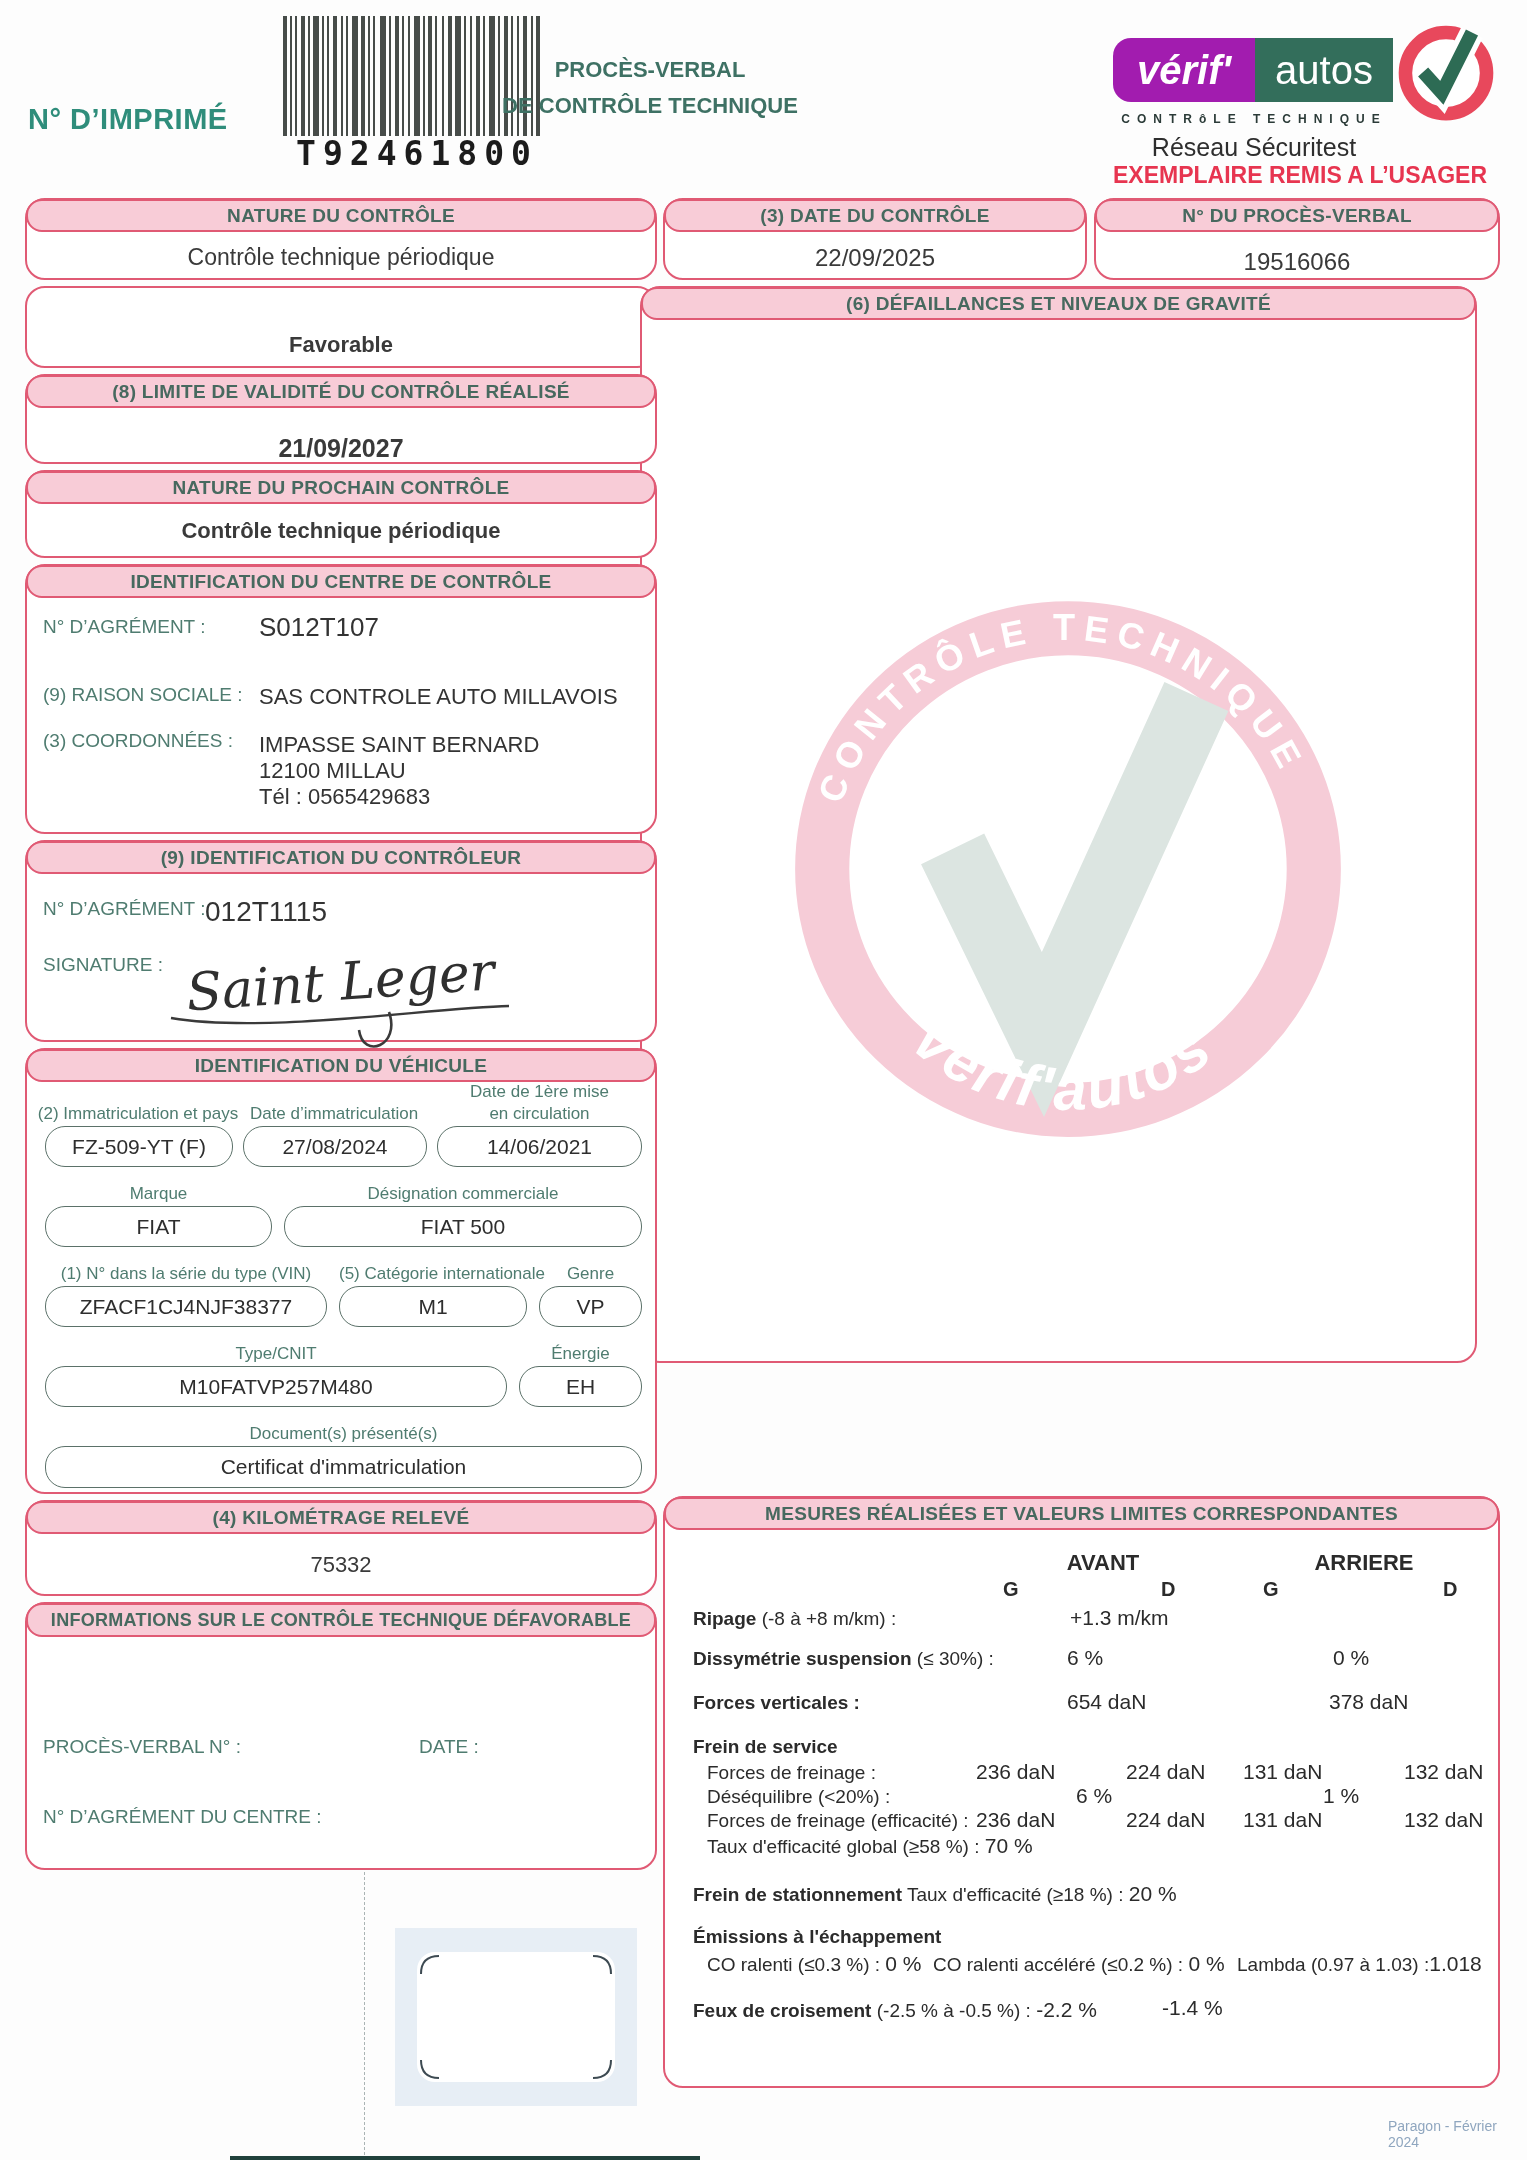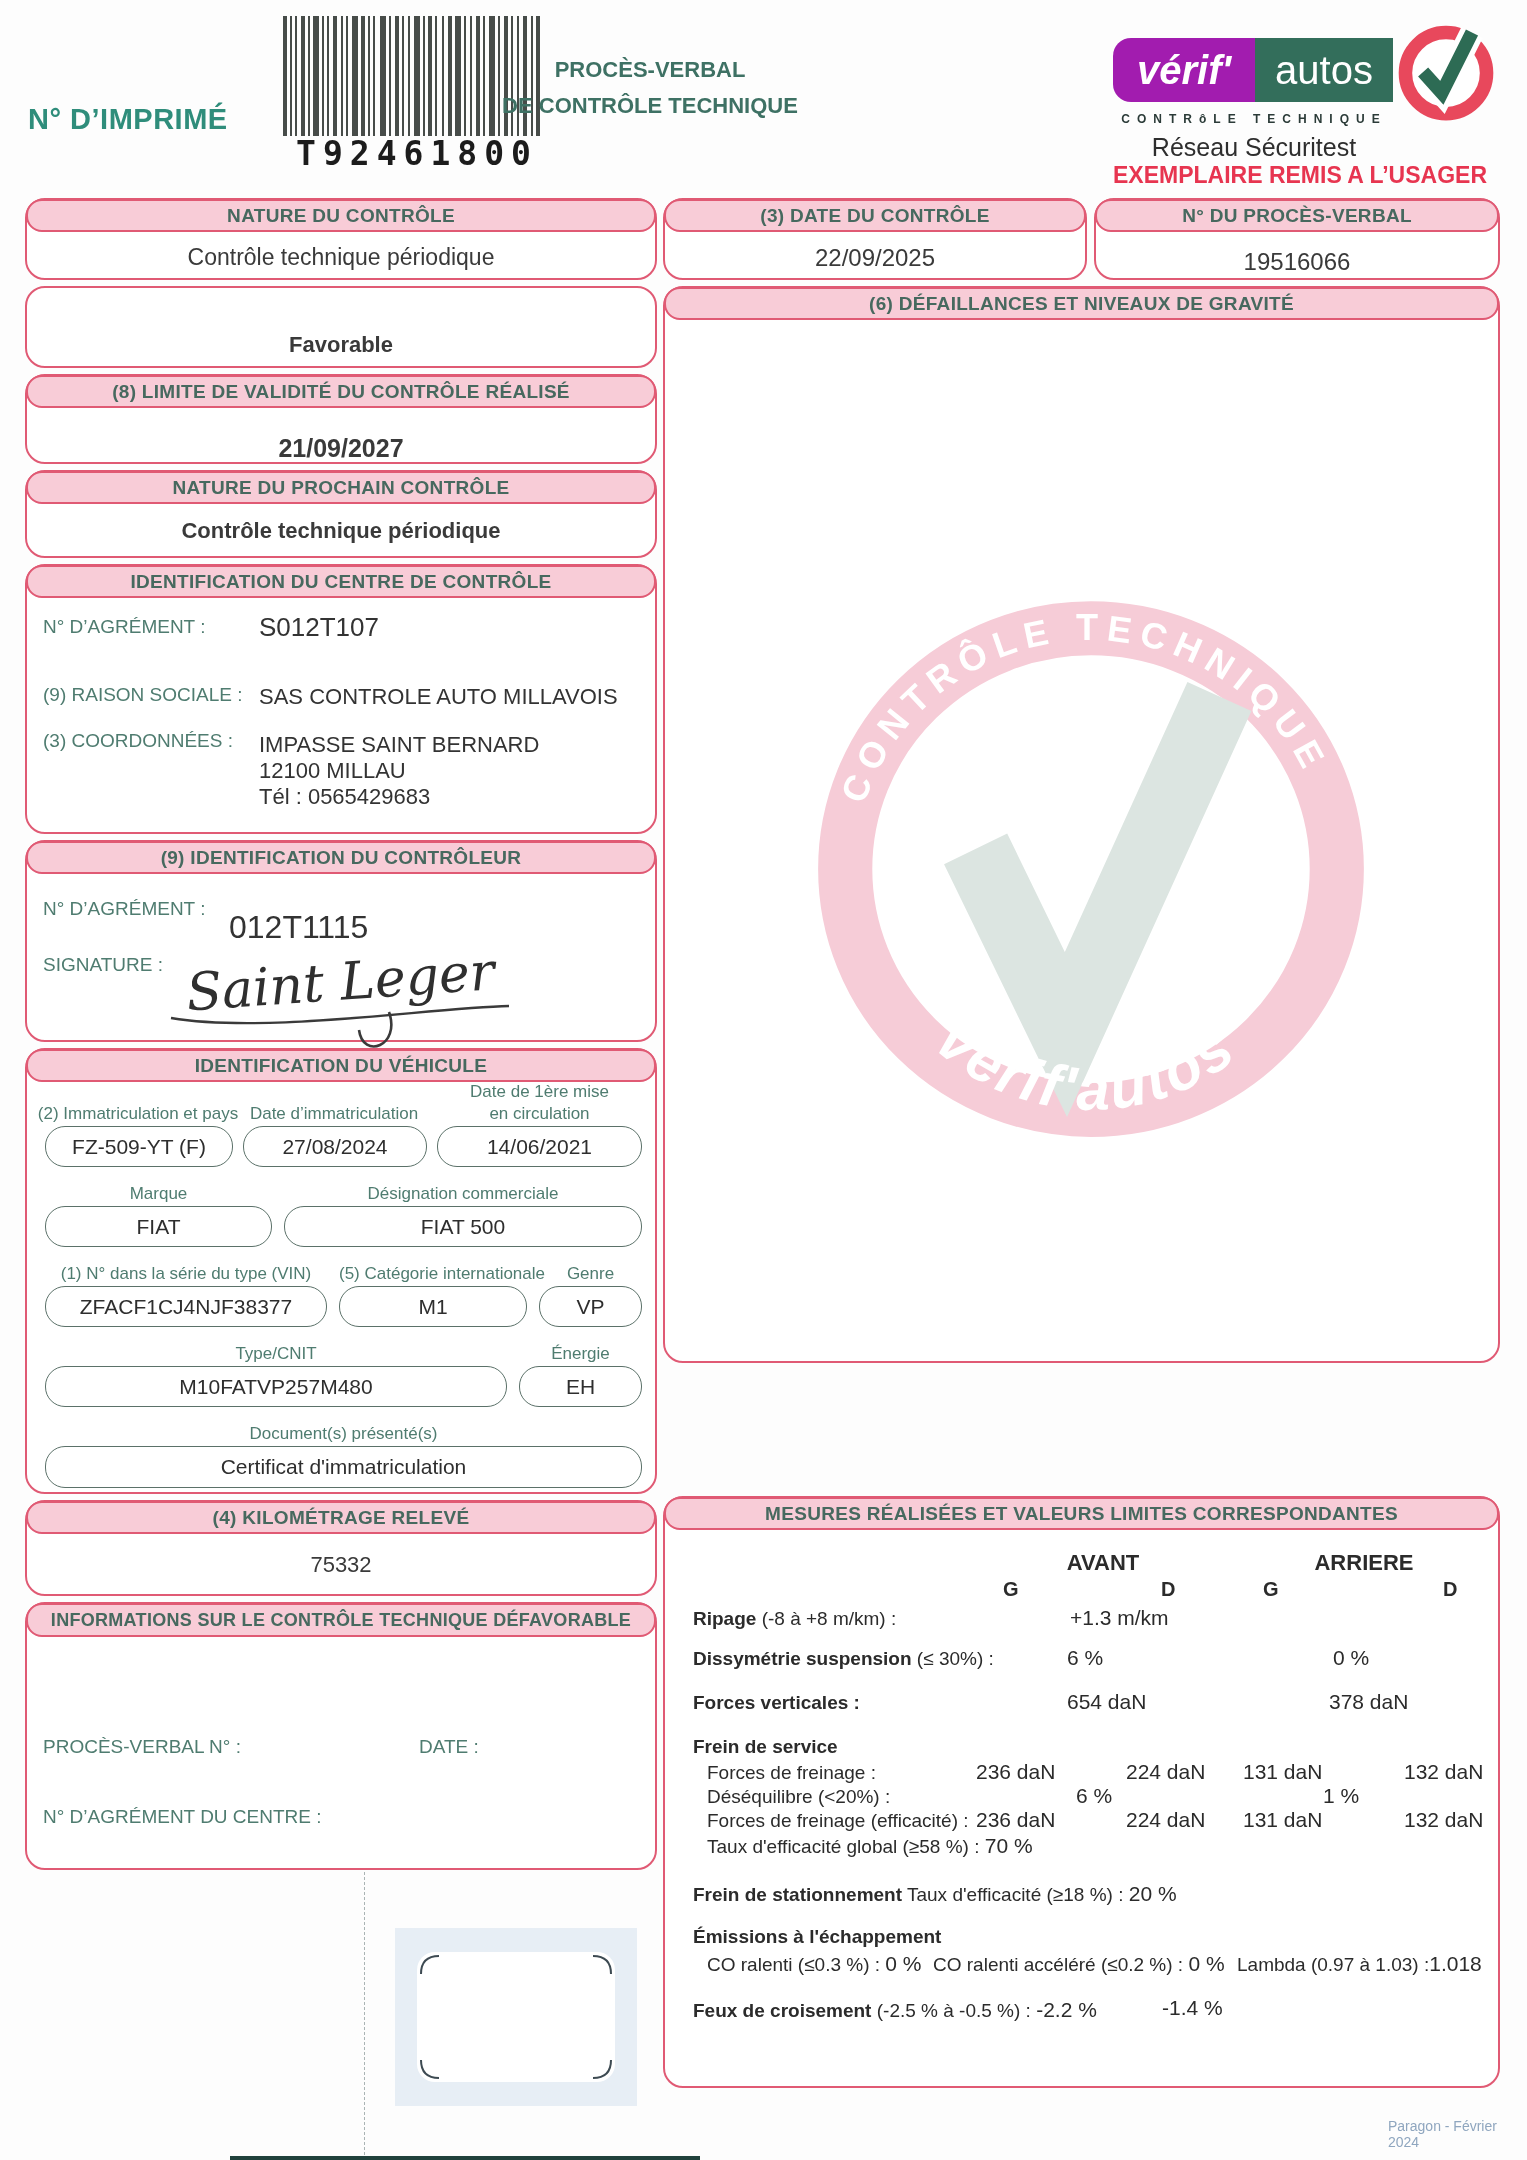--- a/index.html
+++ b/index.html
@@ -117,21 +117,21 @@
     <div class="band">
         <span>N° DU PROCÈS-VERBAL</span>
       </div>
     <div class="cval" style="top:48px;font-size:24px;">19516066</div>
   </div>
 
   <div class="pbox" style="left:25px;top:286px;width:632px;height:82px;">
     <div class="cval bold" style="top:44px;font-size:22px;">Favorable</div>
   </div>
 
-  <div class="pbox" style="left:663px;top:286px;width:837px;height:1077px;text-align:right;">
+  <div class="pbox" style="left:640px;top:286px;width:837px;height:1077px;text-align:right;">
     <div class="band">
         <span>(6) DÉFAILLANCES ET NIVEAUX DE GRAVITÉ</span>
       </div>
 
     <svg class="abs" style="left:115px;top:290px;" width="622" height="572" viewBox="0 0 620 570">
       <defs>
         <path id="arcTop" d="M 72,300 A 238,238 0 1 1 548,300"></path>
         <path id="arcBot" d="M 80,300 A 230,230 0 0 0 540,300"></path>
       </defs>
       <ellipse cx="310" cy="290" rx="245" ry="240" fill="none" stroke="#f6ccd7" stroke-width="54"></ellipse>
@@ -171,21 +171,21 @@
     <div class="abs dval" style="left:232px;top:166px;">IMPASSE SAINT BERNARD</div>
     <div class="abs dval" style="left:232px;top:192px;">12100 MILLAU</div>
     <div class="abs dval" style="left:232px;top:218px;">Tél : 0565429683</div>
   </div>
 
   <div class="pbox" style="left:25px;top:840px;width:632px;height:202px;">
     <div class="band">
         <span>(9) IDENTIFICATION DU CONTRÔLEUR</span>
       </div>
     <div class="abs glabel" style="left:16px;top:56px;">N° D’AGRÉMENT :</div>
-    <div class="abs dval" style="left:178px;top:67px;font-size:32px;margin-left:24px;">012T1115</div>
+    <div class="abs dval" style="left:178px;top:54px;font-size:28px;">012T1115</div>
     <div class="abs glabel" style="left:16px;top:112px;">SIGNATURE :</div>
     <svg class="abs" style="left:130px;top:72px;" width="360" height="135" viewBox="0 0 360 135">
       <path d="M14,104 C110,120 270,94 352,92" fill="none" stroke="#3a3a3a" stroke-width="2.4"></path>
       <path d="M232,98 C244,132 206,146 202,116" fill="none" stroke="#3a3a3a" stroke-width="2.6"></path>
       <text x="30" y="86" font-family="DejaVu Serif, serif" font-style="italic" font-size="52" fill="#2f2f2f" transform="rotate(-4 180 80)">Saint Leger</text>
     </svg>
   </div>
 
   <div class="pbox" style="left:25px;top:1048px;width:632px;height:446px;">
     <div class="band">

